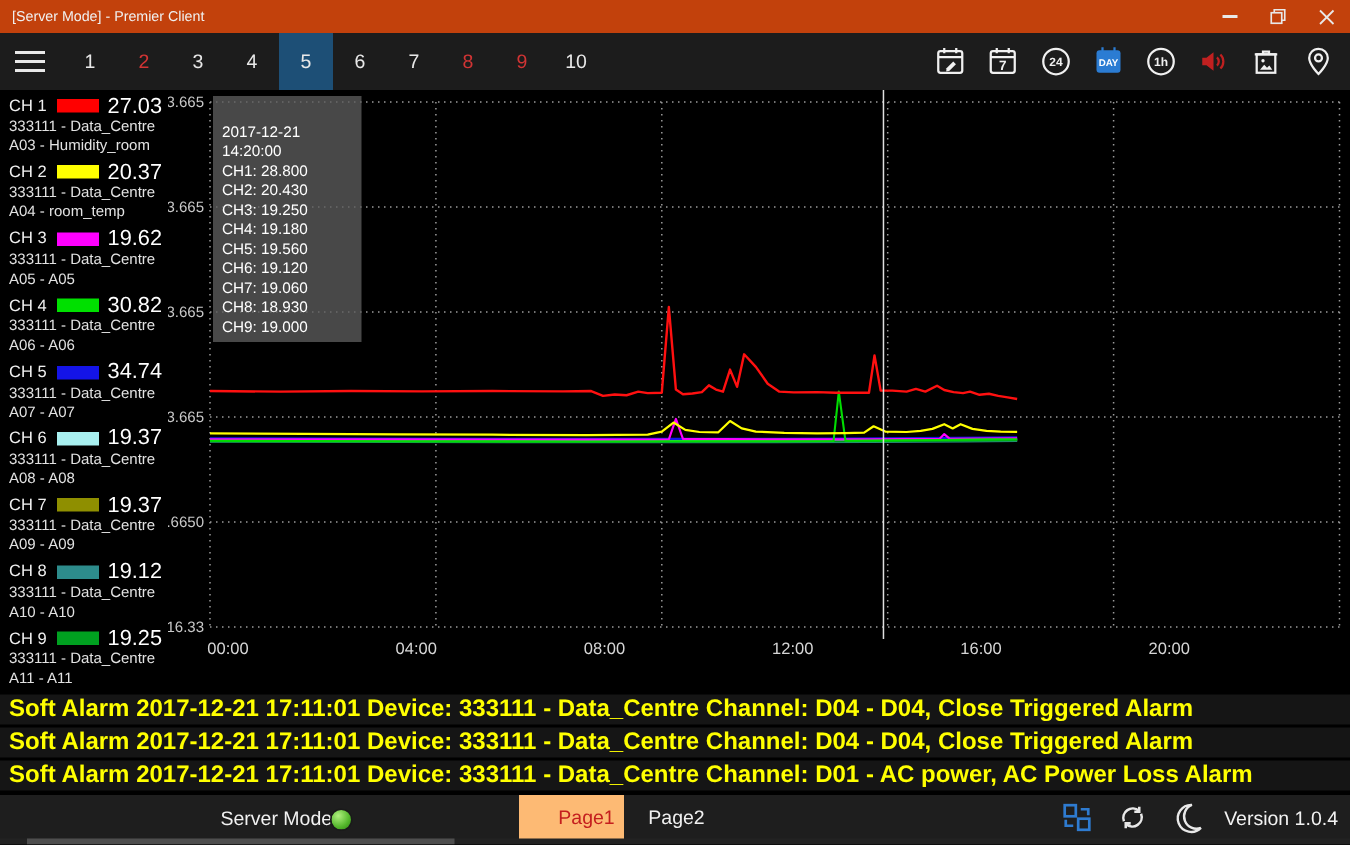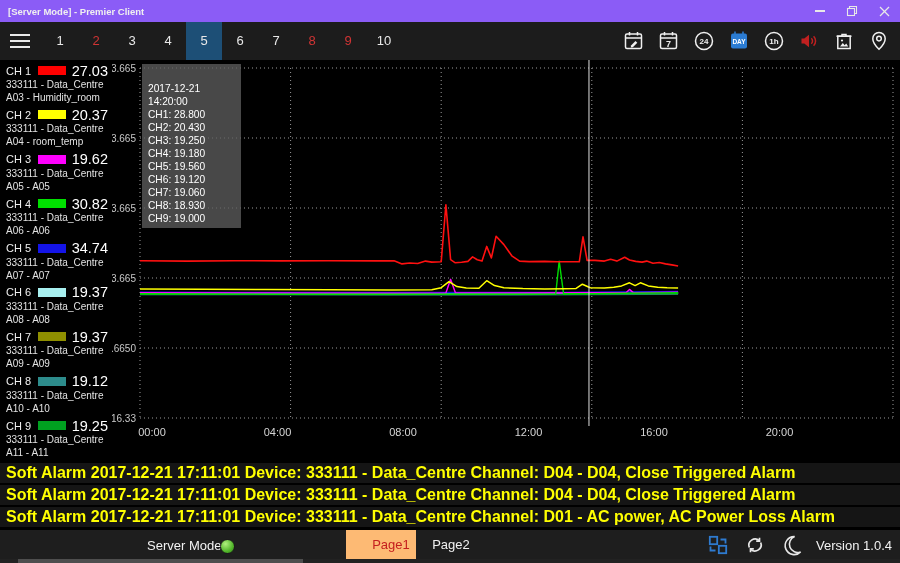--- a/index.html
+++ b/index.html
@@ -3,21 +3,21 @@
 <meta charset="utf-8">
 <style>
   * { box-sizing: border-box; }
   html,body { margin:0; padding:0; }
   body {
     width:900px; height:563px; overflow:hidden; position:relative;
     background:#000; color:#fff;
     font-family:"Liberation Sans", sans-serif;
   }
   
-  .titlebar { height:22px; background:#8b5cf6; display:flex; align-items:center;font-weight:bold; }
+  .titlebar { height:22px; background:#c2410c; display:flex; align-items:center; }
   .titlebar .title { font-size:9.5px; color:#f0f0f0; margin-left:8px; }
   .wctrls { margin-left:auto; display:flex; height:100%; }
   .wbtn { width:32px; height:100%; display:flex; align-items:center; justify-content:center; }
   .minbar { width:10px; height:1.5px; background:#e8e8e8; }
   
   .toolbar { height:38px; background:#1c1c1c; display:flex; align-items:center; }
   .burger { width:20px; margin:0 8px 0 10px; display:flex; flex-direction:column; gap:4px; }
   .burger i { display:block; height:2px; background:#e8e8e8; }
   .tabs { display:flex; height:38px; margin-left:4px; }
   .tab { width:36px; height:38px; line-height:38px; text-align:center; font-size:13px; color:#e8e8e8; }

